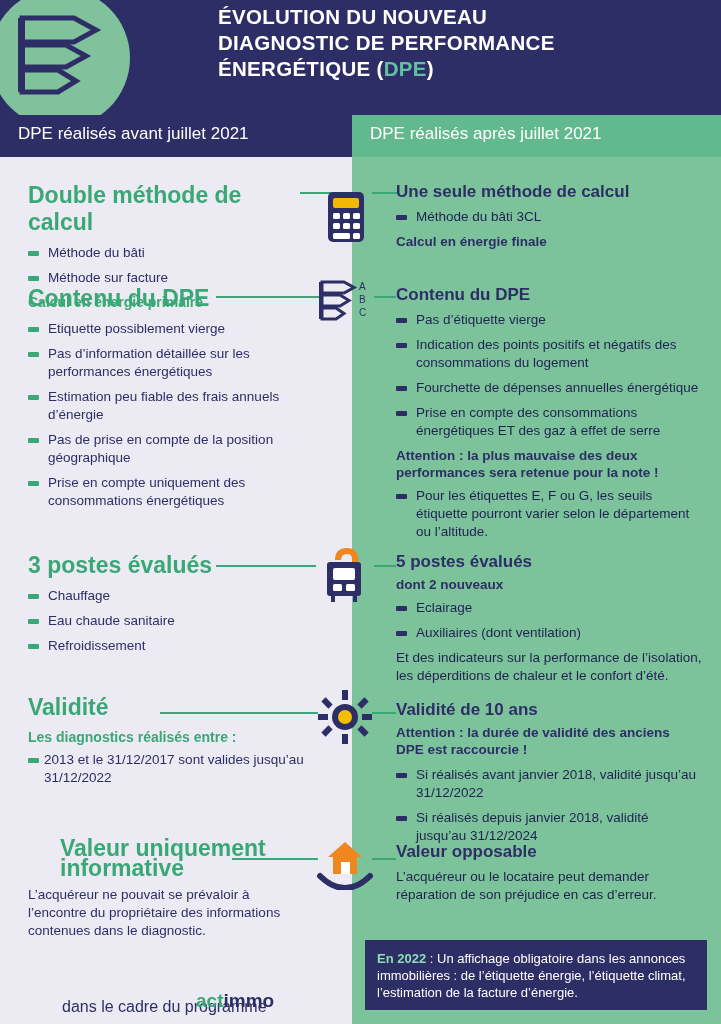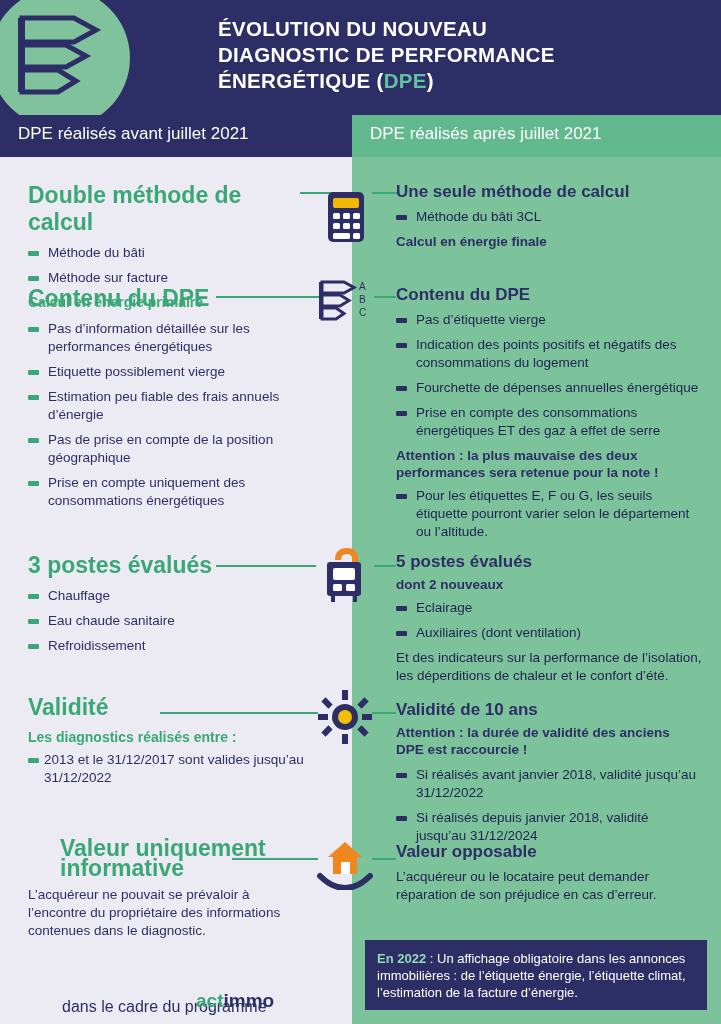--- a/index.html
+++ b/index.html
@@ -18,21 +18,21 @@
     background:#2e2e66;
   }
   .logo-circle{
     position:absolute;left:-10px;top:-12px;width:140px;height:140px;
     border-radius:50%;background:#7fc29b;
   }
   .logo-mark{
     position:absolute;left:16px;top:14px;width:86px;height:86px;
   }
   .header-title{
-    position:absolute;left:218px;top:16px;width:480px;
+    position:absolute;left:218px;top:4px;width:480px;
     color:#ffffff;font-weight:bold;font-size:20.5px;line-height:26px;
     letter-spacing:.3px;
   }
   .header-title .accent{color:#63c0a2;}
 
   
   .col-left-bg{
     position:absolute;left:0;top:115px;width:352px;height:909px;
     background:#eceaf3;
   }
@@ -169,22 +169,22 @@
     <path d="M4 30 H18 L26 35.5 L18 41 H4 Z" fill="none" stroke="#2e2e66" stroke-width="3"></path>
     <rect x="1" y="4" width="4" height="37" fill="#2e2e66"></rect>
     <text x="41" y="12" font-size="10" font-family="Liberation Sans, sans-serif" fill="#2e2e66">A</text>
     <text x="41" y="25" font-size="10" font-family="Liberation Sans, sans-serif" fill="#2e2e66">B</text>
     <text x="41" y="38" font-size="10" font-family="Liberation Sans, sans-serif" fill="#2e2e66">C</text>
   </svg>
 
   <div class="blk" style="left:22px;top:285px;width:300px;">
     <div class="h-green" style="margin-left:6px;">Contenu du DPE</div>
     <ul class="bul" style="margin-left:6px;">
+      <li>Etiquette possiblement vierge</li>
       <li>Pas d’information détaillée sur les performances énergétiques</li>
-      <li>Etiquette possiblement vierge</li>
       <li>Estimation peu fiable des frais annuels d’énergie</li>
       <li>Pas de prise en compte de la position géographique</li>
       <li>Prise en compte uniquement des consommations énergétiques</li>
     </ul>
   </div>
 
   <div class="blk" style="left:396px;top:285px;width:308px;">
     <div class="h-navy">Contenu du DPE</div>
     <ul class="bul dark">
       <li>Pas d’étiquette vierge</li>

